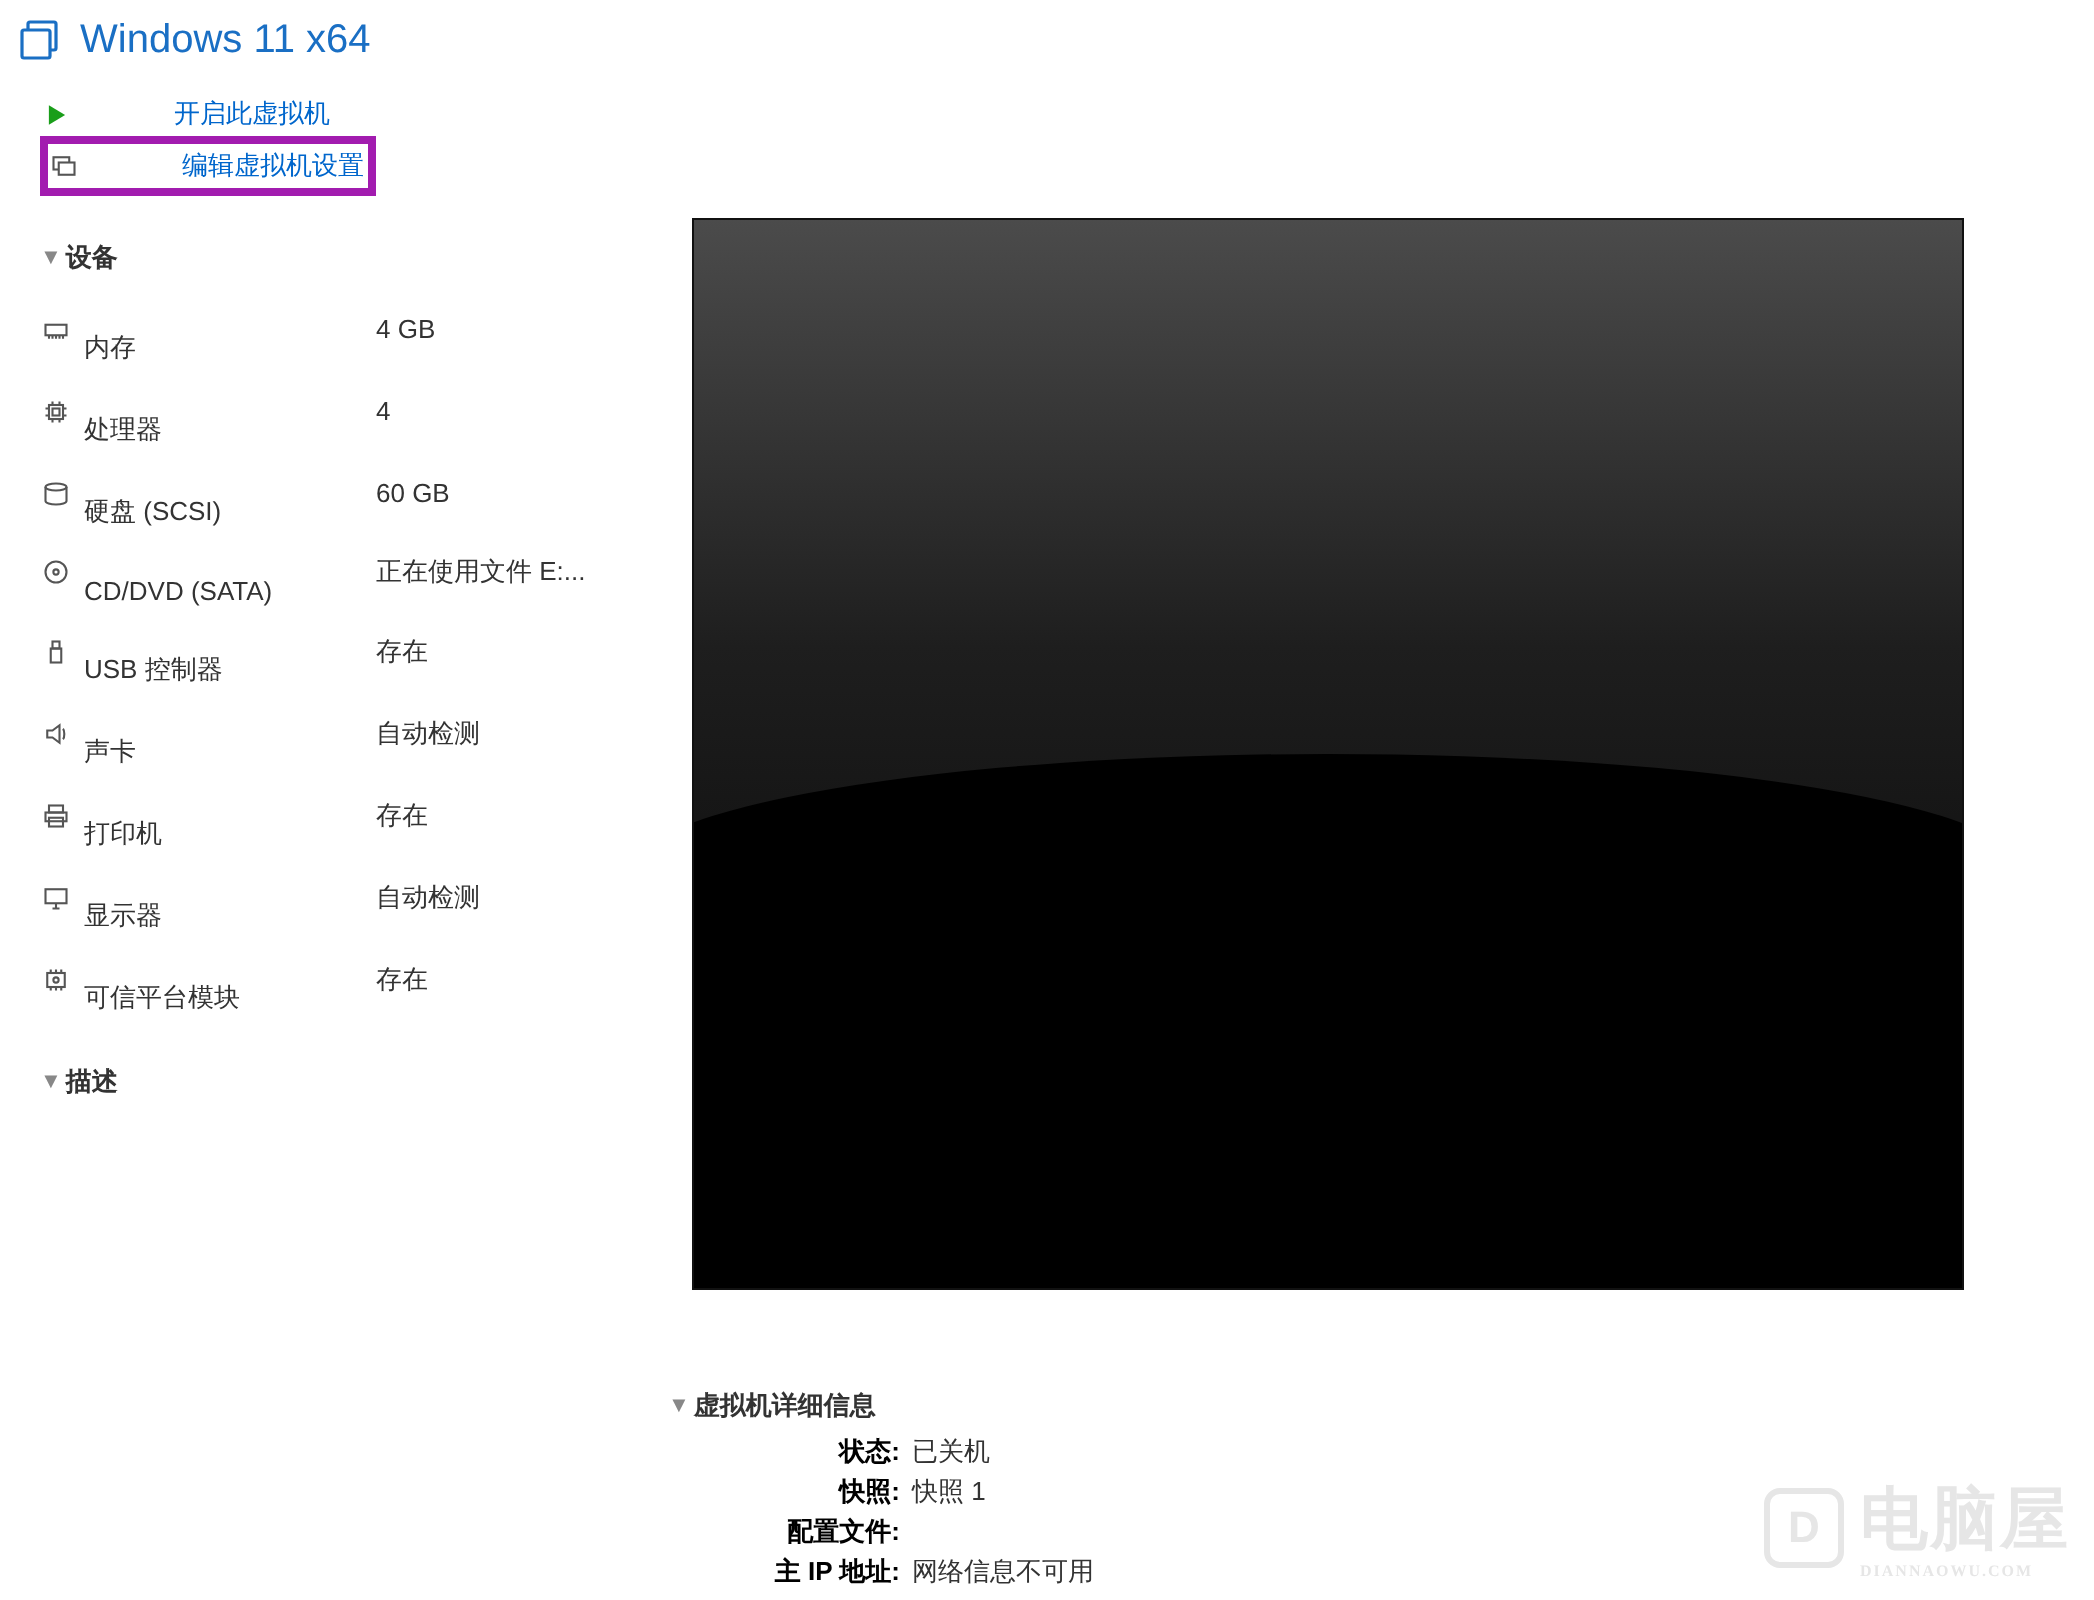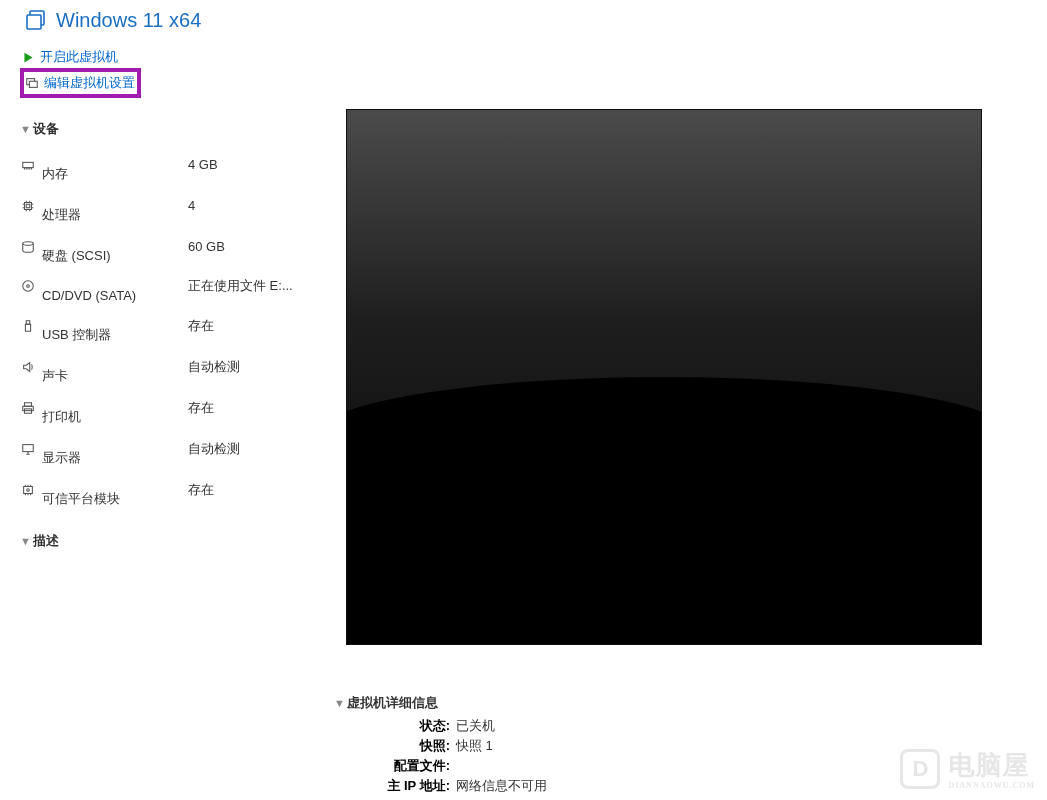--- a/index.html
+++ b/index.html
@@ -1,23 +1,23 @@
 <!DOCTYPE html>
 <html><head>
 <meta charset="utf-8">
 <style>
   * { box-sizing: border-box; margin: 0; padding: 0; }
   body { font-family: "Microsoft YaHei", "Segoe UI", Tahoma, sans-serif; font-size: 13px; color: #333; background: #fff; width: 1047px; height: 800px; overflow: hidden; }
   .container { display: flex; flex-direction: column; height: 100%; }
-  .title-bar { display: flex; align-items: center; padding: 8px 24px; }
+  .title-bar { display: flex; align-items: center; padding: 8px 8px; }
   .title-icon { width: 24px; height: 24px; margin-right: 8px; color: #1a6fc4; }
   .title-text { font-size: 20px; color: #1a6fc4; font-weight: 400; }
   .content { display: flex; flex: 1; }
   .sidebar { width: 320px; padding: 6px 20px 0 20px; }
-  .action-link { display: flex; align-items: center; padding: 2px 0; cursor: pointer; color: #0066cc; }
+  .action-link { display: flex; align-items: center; padding: 2px 0; cursor: pointer; color: #0066cc; gap: 47px; }
   .action-link .icon-slot { width: 16px; height: 16px; margin-right: 4px; display: flex; align-items: center; justify-content: center; }
   .play-icon { color: #090; }
   .edit-link-wrapper { display: inline-flex; border: 4px solid #a21caf; padding: 0 2px 0 0; }
   .section { margin-top: 22px; }
   .section-header { display: flex; align-items: center; color: #333; font-weight: 600; margin-bottom: 6px; cursor: pointer; }
   .section-header .caret { color: #888; margin-right: 2px; font-size: 11px; }
   .device-list { }
   .device-row { display: flex; align-items: center; padding: 2px 0; }
   .device-row .icon-slot { width: 16px; height: 16px; margin-right: 6px; color: #666; display: flex; align-items: center; justify-content: center; }
   .device-name { width: 146px; color: #333; margin-top: 19px; }
@@ -36,21 +36,21 @@
     border-radius: 50% 50% 0 0 / 20% 20% 0 0;
   }
   .details { align-self: flex-start; margin-top: 50px; margin-left: 14px; width: 100%; }
   .details-header { display: flex; align-items: center; color: #333; font-weight: 600; margin-bottom: 4px; cursor: pointer; }
   .details-header .caret { color: #888; margin-right: 2px; font-size: 11px; }
   .details-row { display: flex; padding: 1px 0; margin-left: 44px; }
   .details-label { width: 72px; text-align: right; font-weight: 700; color: #000; margin-right: 6px; }
   .details-value { color: #333; }
   .watermark { position: absolute; right: 12px; bottom: 10px; color: #e6e6e6; font-weight: 700; display: flex; align-items: center; pointer-events: none; }
   .watermark .wm-icon { width: 40px; height: 40px; border: 3px solid #e6e6e6; border-radius: 8px; display:flex; align-items:center; justify-content:center; font-size:22px; margin-right:8px; }
-  .watermark .wm-main { font-size: 26px; letter-spacing: 1px; }
+  .watermark .wm-main { font-size: 34px; letter-spacing: 1px; }
   .watermark .wm-sub { font-size: 8px; letter-spacing: 1px; margin-top:-2px;font-family:Liberation Serif, serif; }
   svg { display: block; }
 </style>
 </head>
 <body>
 
 <div class="container">
   <div class="title-bar">
     <span class="title-icon">
       <svg viewBox="0 0 24 24" width="24" height="24" fill="none" stroke="currentColor" stroke-width="1.6">

